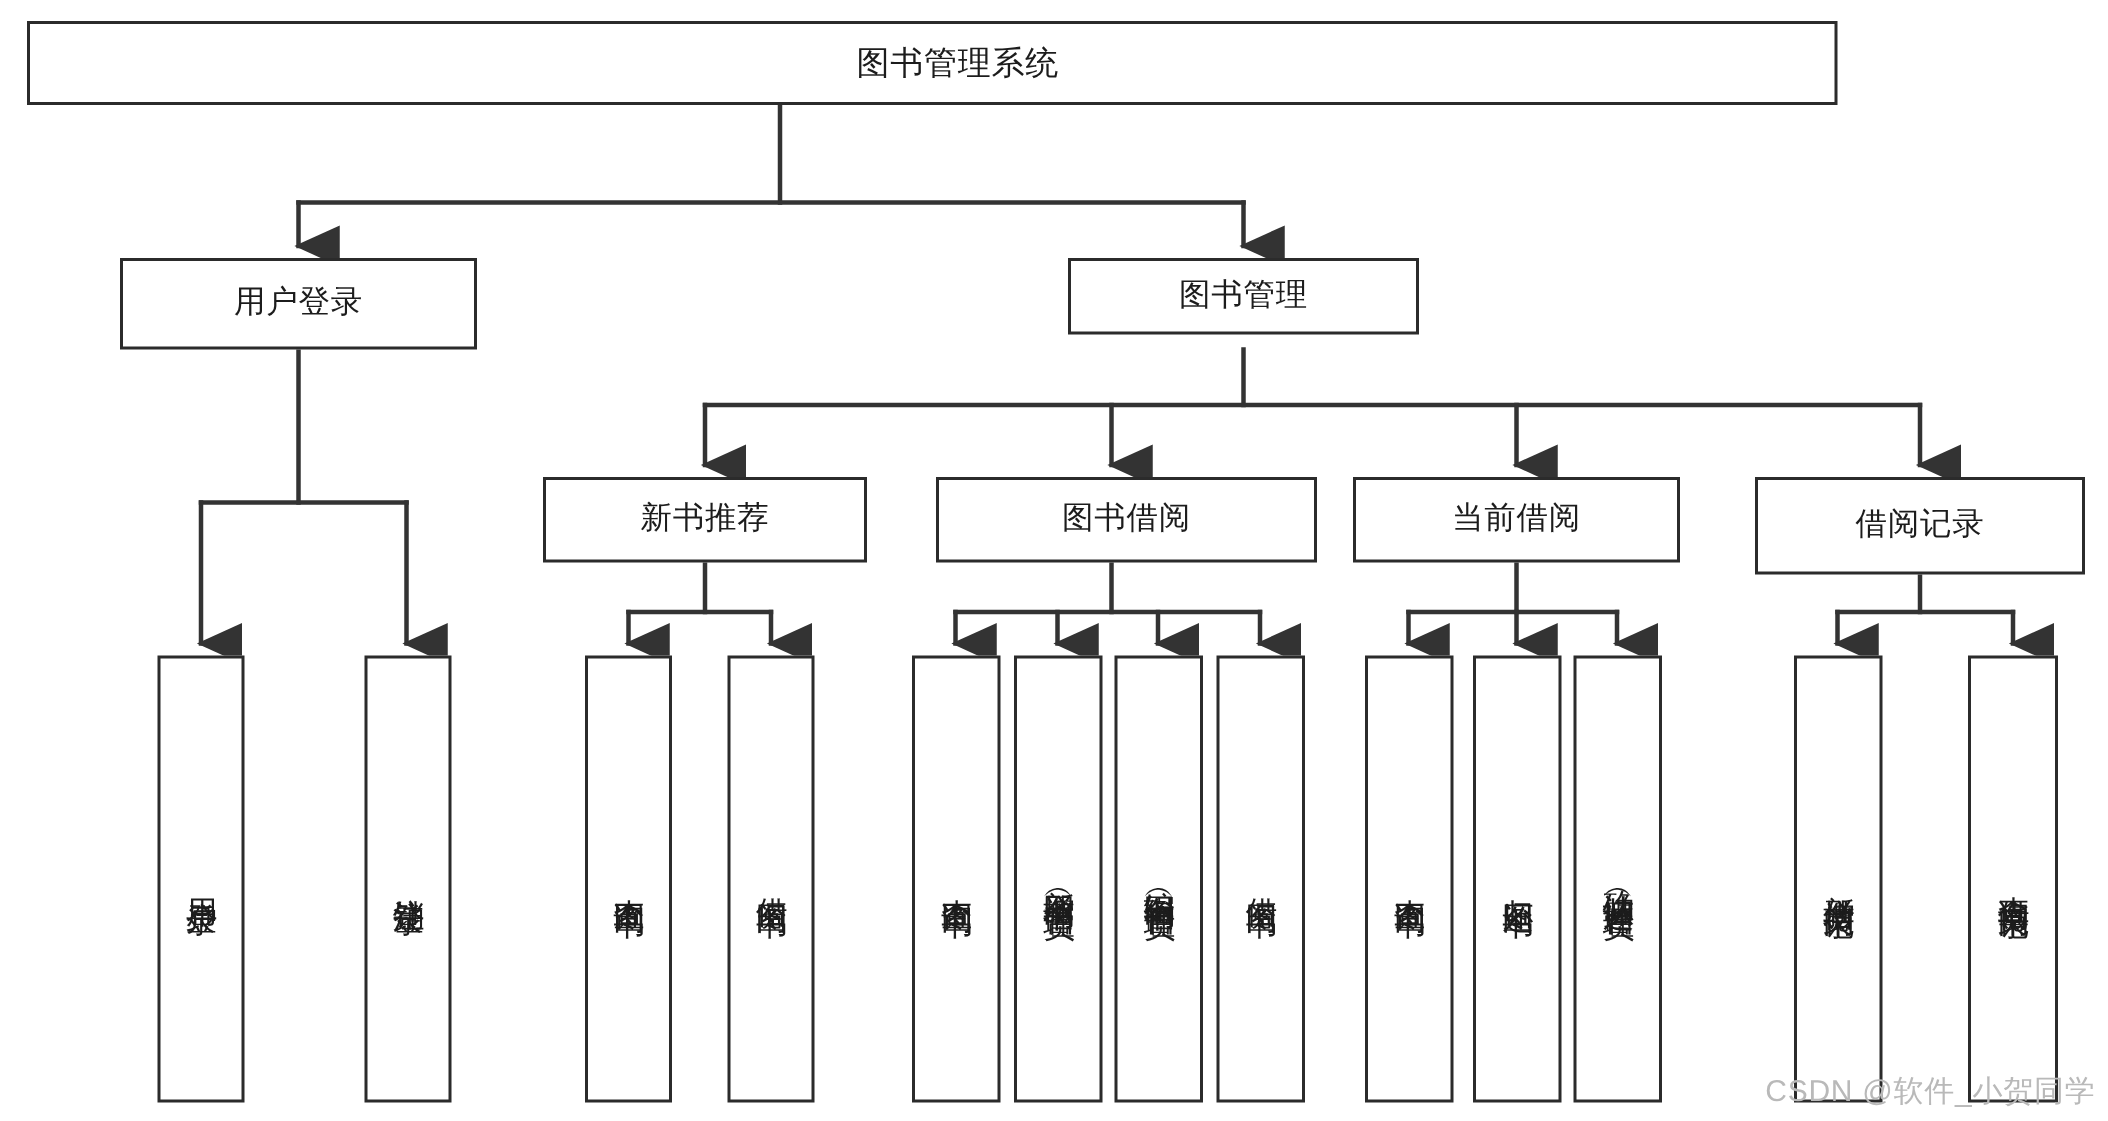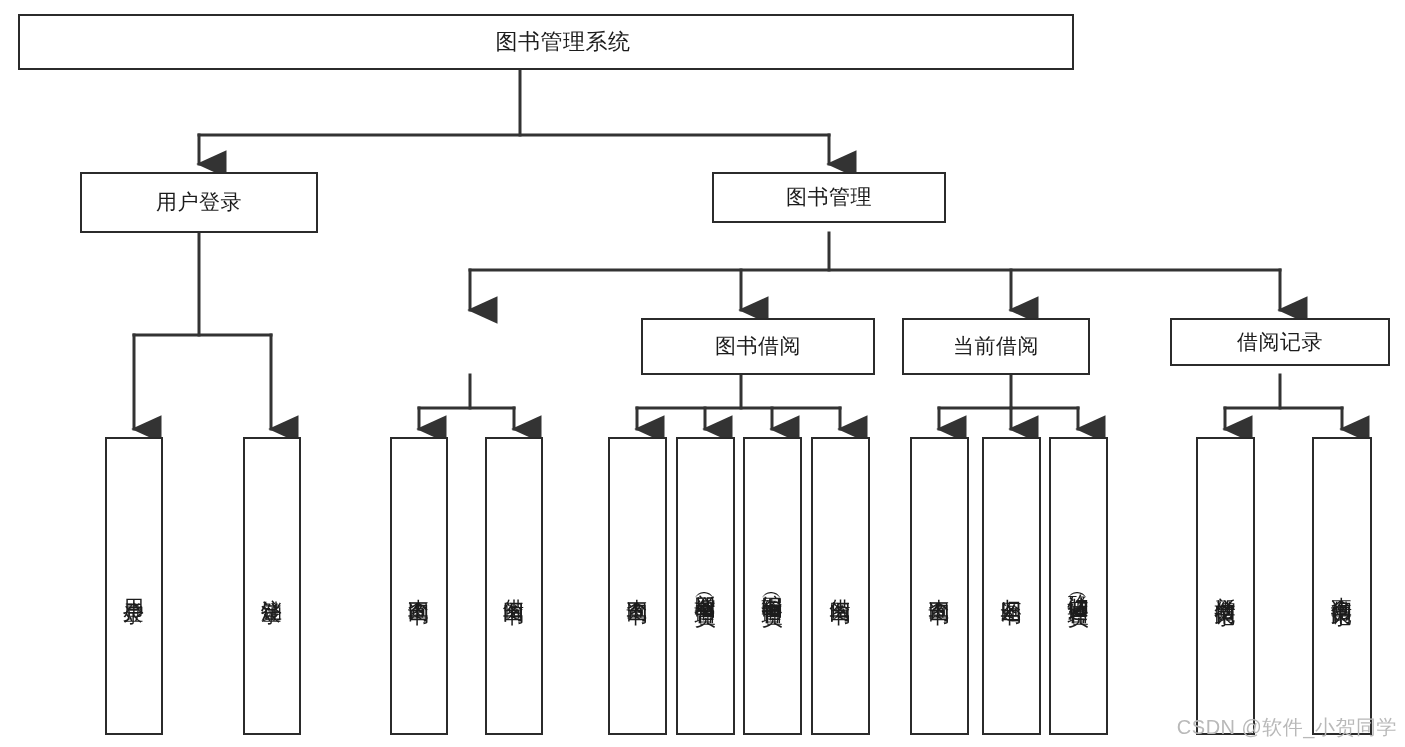--- a/index.html
+++ b/index.html
@@ -114,38 +114,41 @@
       <path d="M 1011 408 L 1011 429" marker-end="url(#arrow)"></path>
       <path d="M 1078 408 L 1078 429" marker-end="url(#arrow)"></path>
 
       <path d="M 1280 375 L 1280 408"></path>
       <path d="M 1225 408 L 1342 408"></path>
       <path d="M 1225 408 L 1225 429" marker-end="url(#arrow)"></path>
       <path d="M 1342 408 L 1342 429" marker-end="url(#arrow)"></path>
     </g>
   </svg>
 
-  <div class="node node-root" style="left:18px; top:14px; width:1056px; height:56px;padding-left:34px;">
+  <div class="node node-root" style="left:18px; top:14px; width:1207px; height:56px;padding-left:34px;">
     <span class="label">图书管理系统</span>
   </div>
 
   <div class="node" style="left:80px; top:172px; width:238px; height:61px;">
     <span class="label">用户登录</span>
   </div>
   <div class="node" style="left:712px; top:172px; width:234px; height:51px;">
     <span class="label">图书管理</span>
   </div>
 
-  <div class="node" style="left:641px; top:318px; width:234px; height:57px;">
+  <div class="node" style="left:362px; top:318px; width:216px; height:57px;">
+    <span class="label">新书推荐</span>
+  </div>
+  <div class="node" style="left:624px; top:318px; width:254px; height:57px;">
     <span class="label">图书借阅</span>
   </div>
-  <div class="node" style="left:902px; top:318px; width:188px; height:57px;">
+  <div class="node" style="left:902px; top:318px; width:218px; height:57px;">
     <span class="label">当前借阅</span>
   </div>
-  <div class="node" style="left:1170px; top:318px; width:220px; height:48px;">
+  <div class="node" style="left:1170px; top:318px; width:220px; height:65px;">
     <span class="label">借阅记录</span>
   </div>
 
   <div class="node node-leaf" style="left:105px; top:437px; width:58px; height:298px;">
     <span class="label">用户登录</span>
   </div>
   <div class="node node-leaf" style="left:243px; top:437px; width:58px; height:298px;">
     <span class="label">注销登录</span>
   </div>
   <div class="node node-leaf" style="left:390px; top:437px; width:58px; height:298px;">

